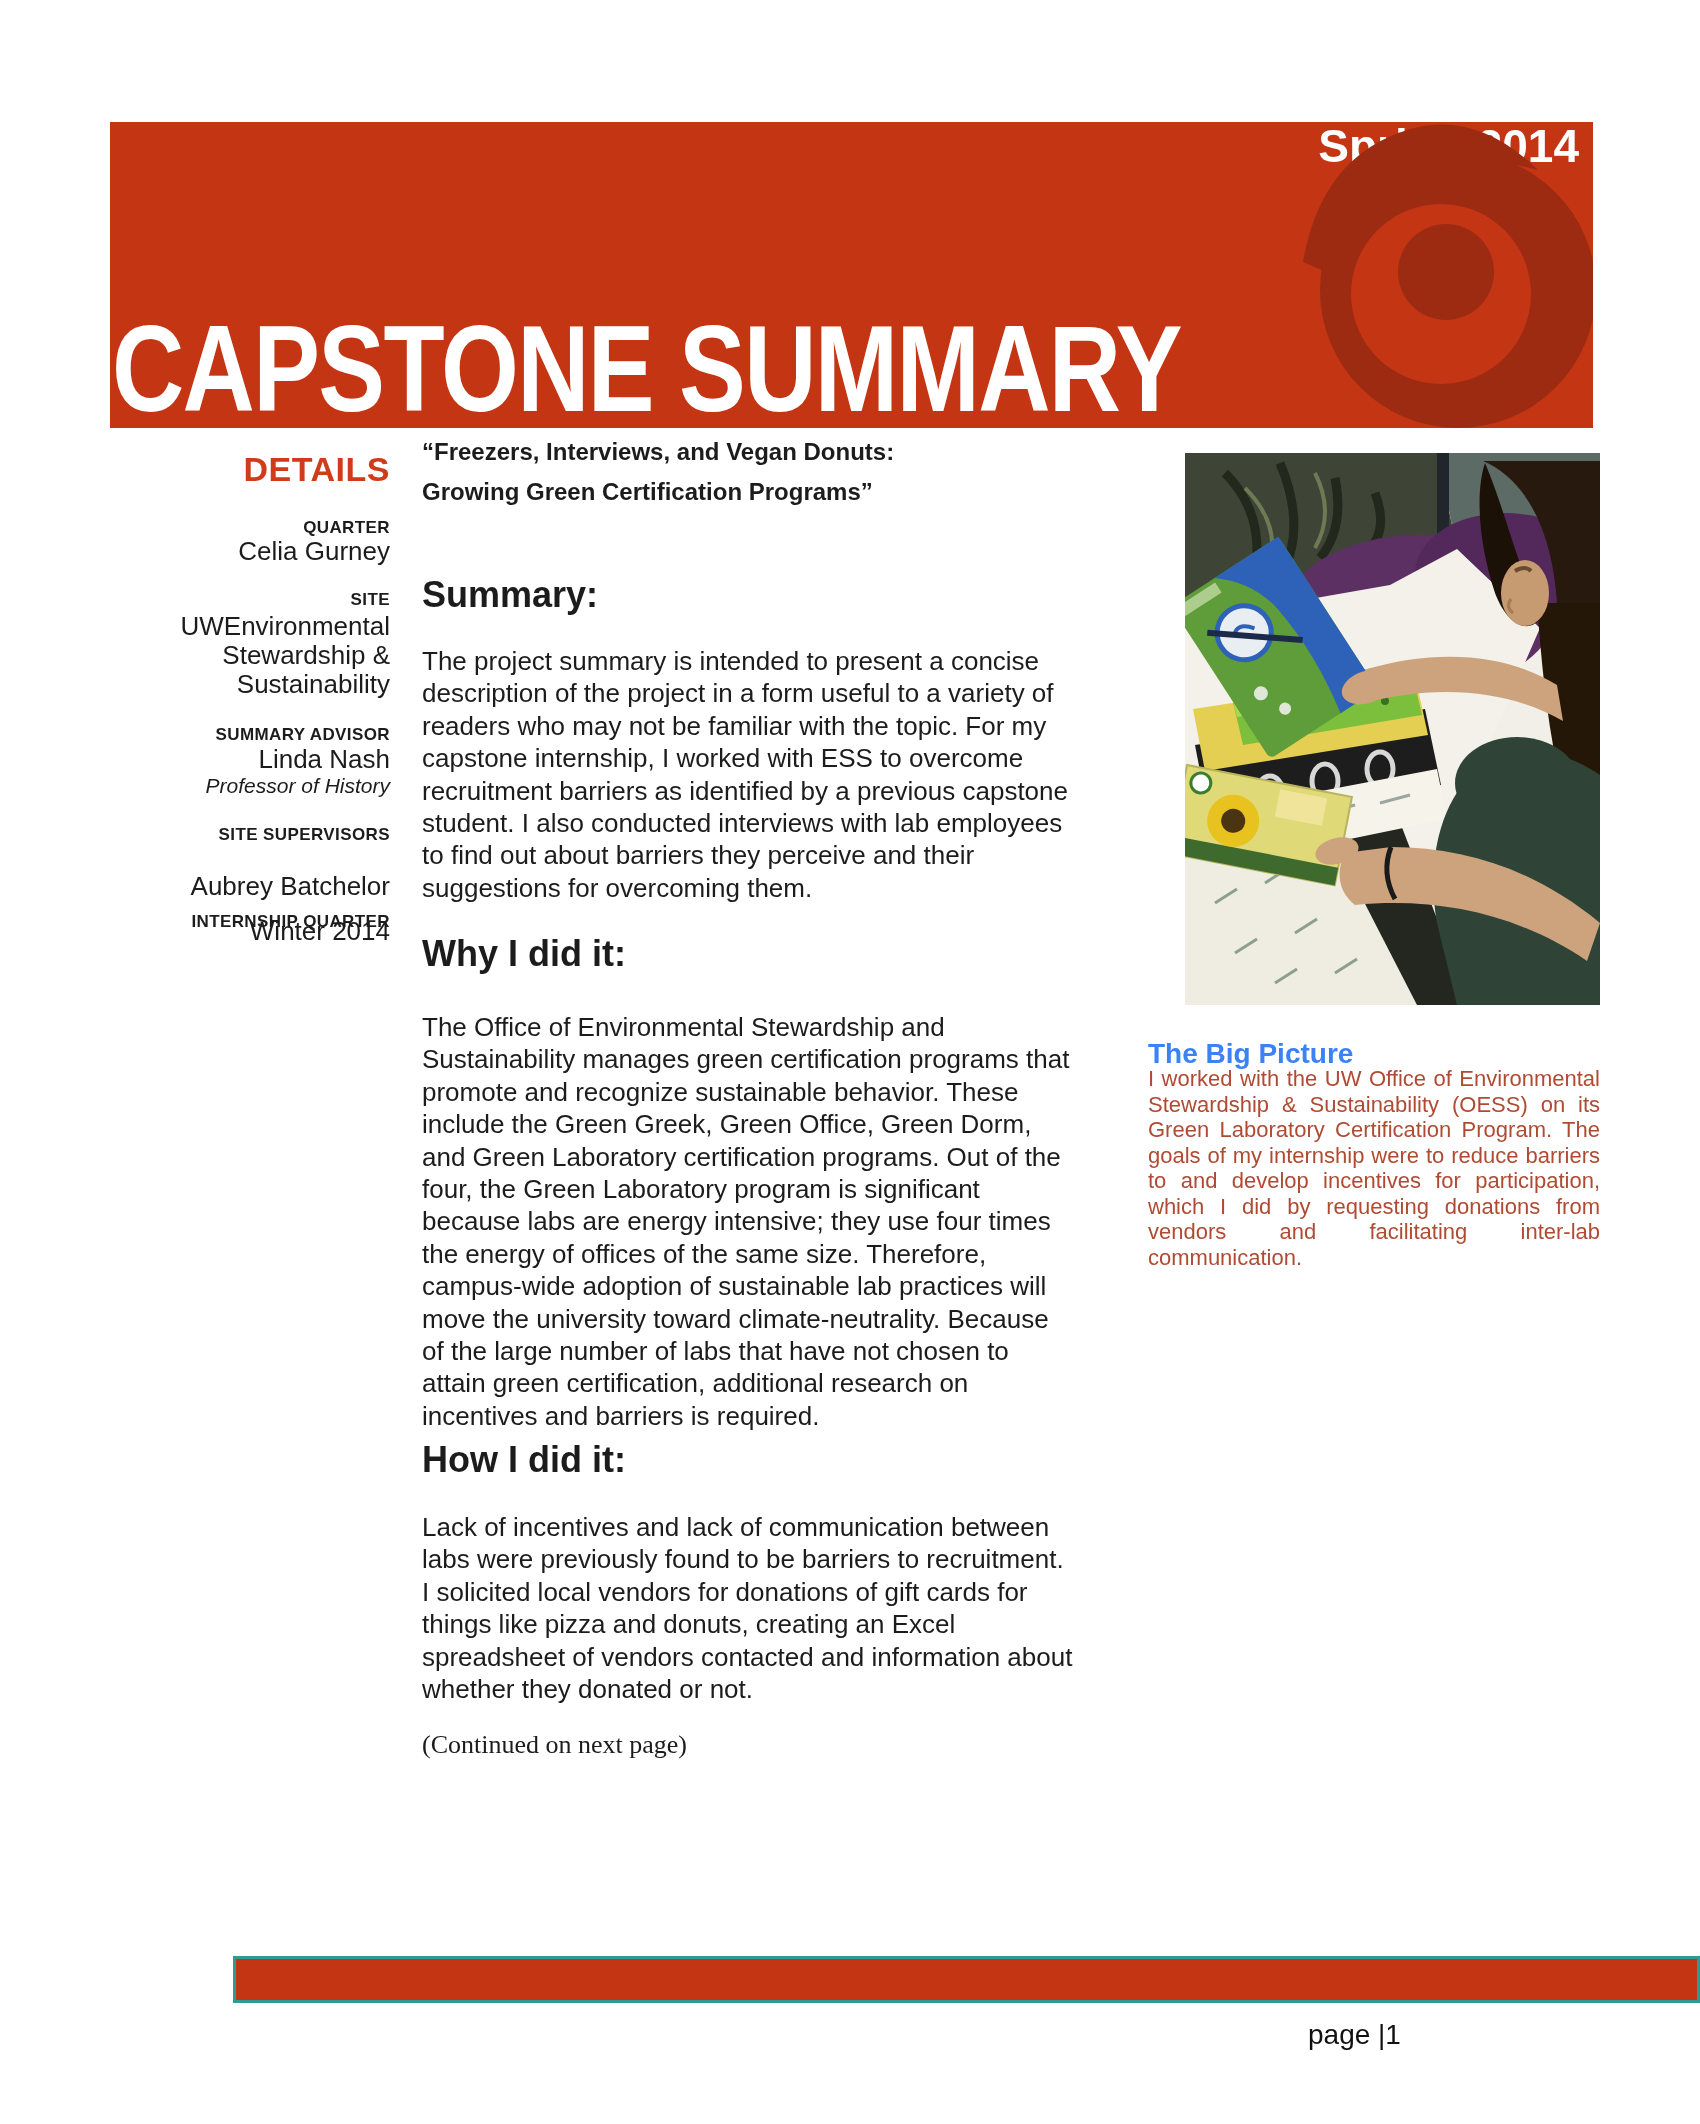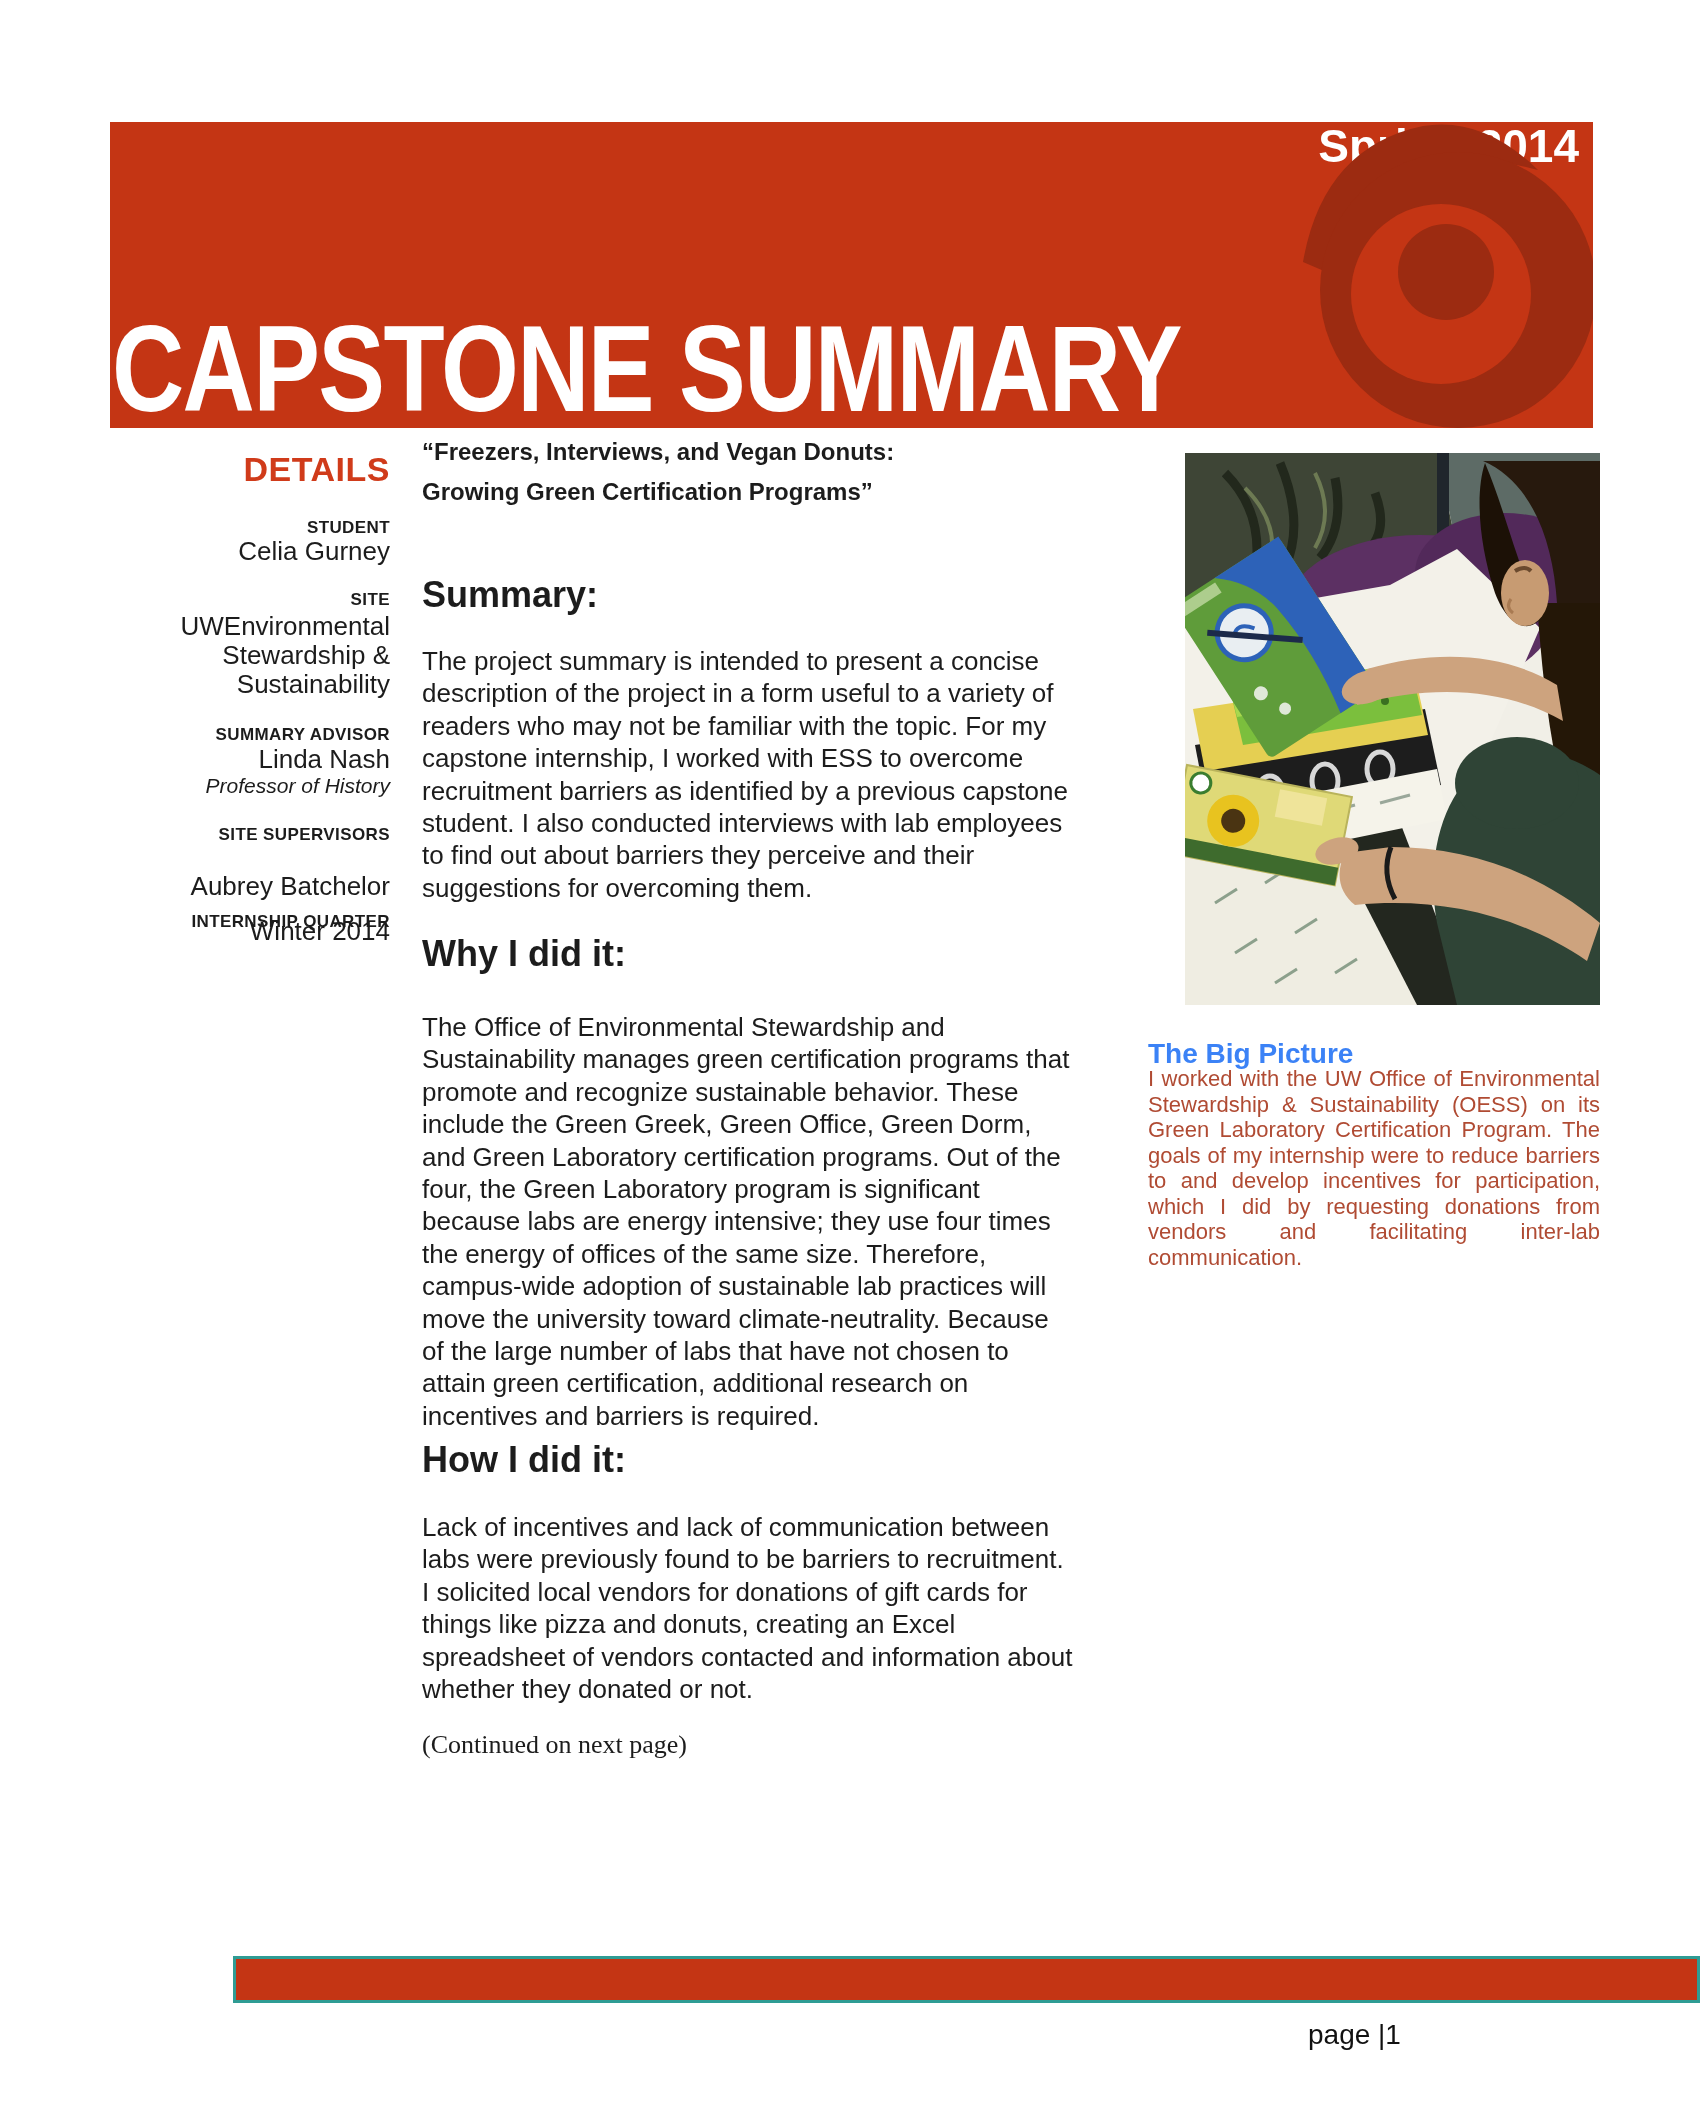--- a/index.html
+++ b/index.html
@@ -55,21 +55,21 @@
       <circle cx="198" cy="150" r="48" fill="#9c2b11"></circle>
     </svg>
   </div>
 
   <div class="abs wordmark">CAPSTONE SUMMARY</div>
 </div>
 
 <div class="abs sidebar">
   <div class="sb sb-heading" style="top:450px;">DETAILS</div>
 
-  <div class="sb sb-label" style="top:518px;">STUDENT</div>
+  <div class="sb sb-label" style="top:518px;">QUARTER</div>
   <div class="sb sb-value" style="top:537px;">Celia Gurney</div>
 
   <div class="sb sb-label" style="top:590px;">SITE</div>
   <div class="sb sb-value" style="top:612px;">UWEnvironmental
 Stewardship &amp;
 Sustainability</div>
 
   <div class="sb sb-label" style="top:725px;">SUMMARY ADVISOR</div>
   <div class="sb sb-value" style="top:745px;">Linda Nash</div>
   <div class="sb sb-note" style="top:774px;">Professor of History</div>

